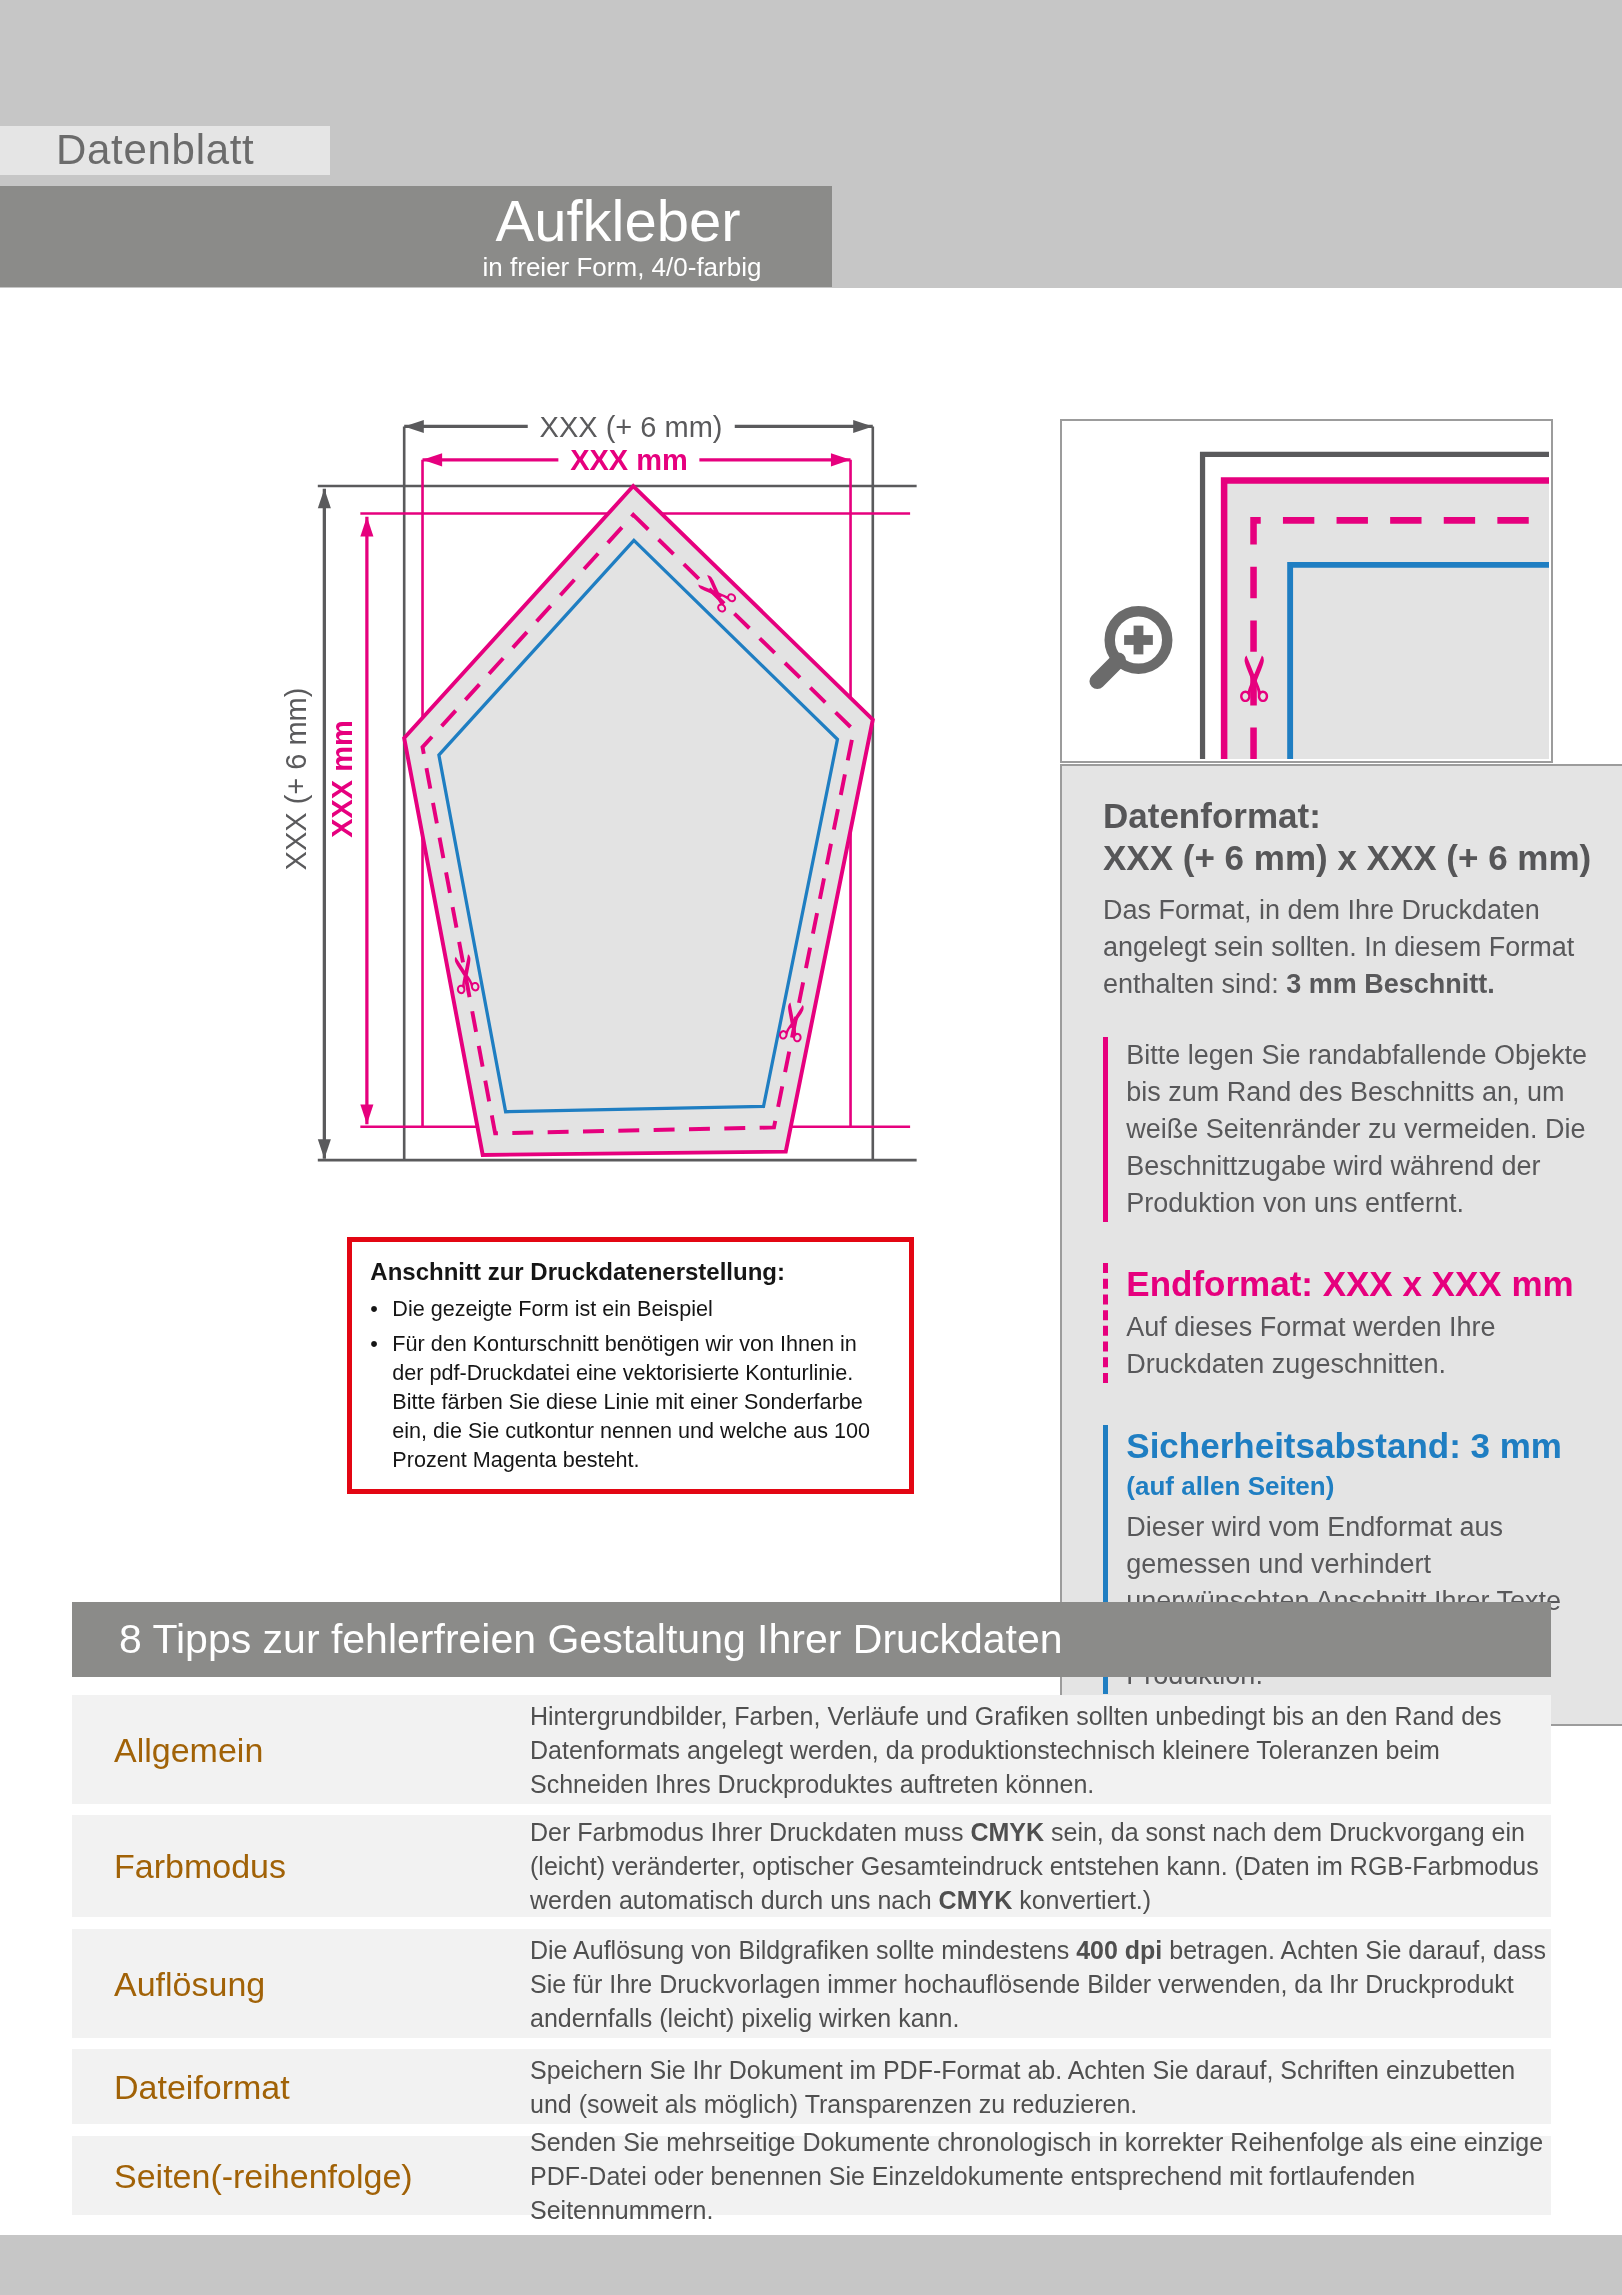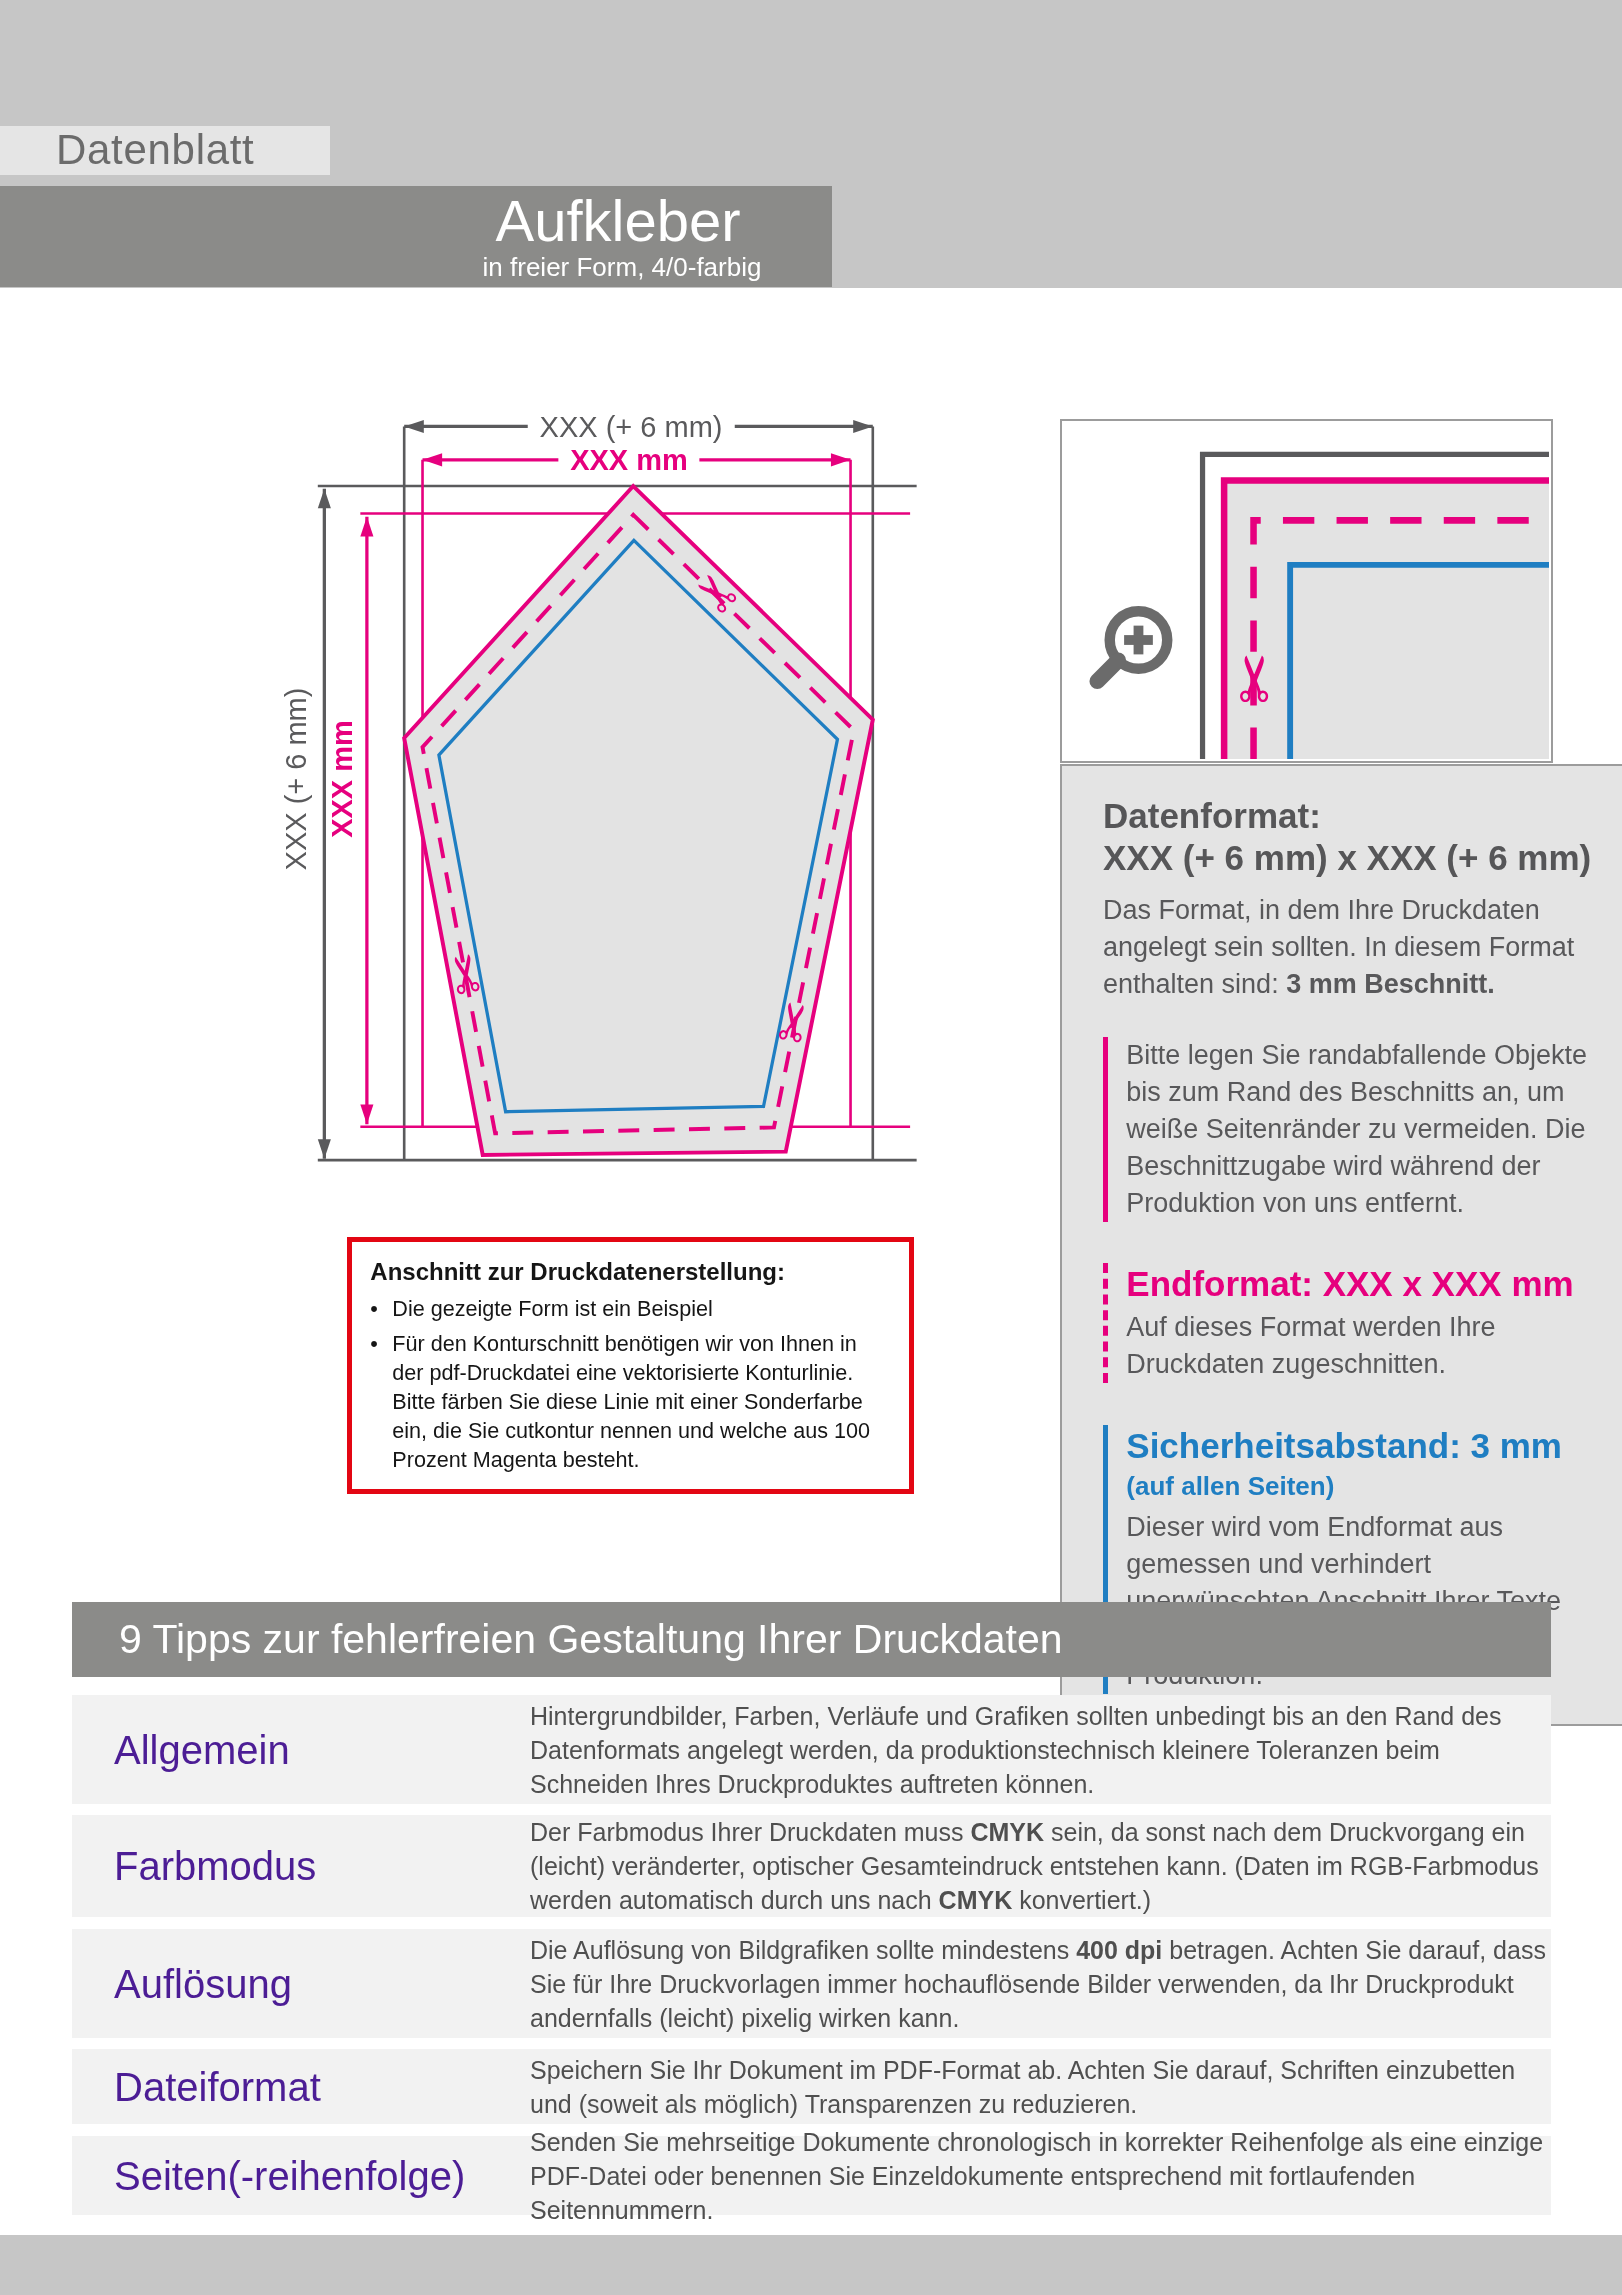--- a/index.html
+++ b/index.html
@@ -51,21 +51,21 @@
   .hint-row{display:flex;margin-top:6.5px;}
   .hint-marker{width:22px;flex:0 0 22px;font-size:21.6px;line-height:29px;}
   .hint-text{font-size:21.6px;line-height:29px;}
 
   
   #tips-band{left:72px;top:1602px;width:1479px;height:75px;background:#8b8b89;
              display:flex;align-items:center;}
   #tips-band span{margin-left:47px;font-size:41px;color:#ffffff;}
   .tip-row{left:72px;width:1479px;background:#f2f2f2;}
   .tip-label{position:absolute;left:42px;top:50%;transform:translateY(-50%);
-             font-size:40px;color:#4c1d95;white-space:nowrap;}
+             font-size:34px;color:#a16207;white-space:nowrap;}
   .tip-text{position:absolute;left:458px;top:50%;transform:translateY(-50%);
             width:1021px;font-size:25px;line-height:34px;color:#4f4f4f;}
   #tip-row-0{top:1695px;height:109px;}
   #tip-row-1{top:1815px;height:102px;}
   #tip-row-2{top:1929px;height:109px;}
   #tip-row-3{top:2049px;height:75px;}
   #tip-row-4{top:2136px;height:79px;}
 
   #footer-band{left:0;top:2235px;width:1623px;height:61px;background:#c6c6c6;}
 
@@ -180,21 +180,21 @@
       <span class="hint-marker">•</span>
       <span class="hint-text">Die gezeigte Form ist ein Beispiel</span>
     </div>
     <div class="hint-row">
       <span class="hint-marker">•</span>
       <span class="hint-text">Für den Konturschnitt benötigen wir von Ihnen in der pdf-Druckdatei eine vektorisierte Konturlinie. Bitte färben Sie diese Linie mit einer Sonderfarbe ein, die Sie cutkontur nennen und welche aus 100 Prozent Magenta besteht.</span>
     </div>
   </div>
 
   <div class="abs" id="tips-band">
-    <span>9 Tipps zur fehlerfreien Gestaltung Ihrer Druckdaten</span>
+    <span>8 Tipps zur fehlerfreien Gestaltung Ihrer Druckdaten</span>
   </div>
 
   <div class="abs tip-row" id="tip-row-0">
     <div class="tip-label">Allgemein</div>
     <div class="tip-text">Hintergrundbilder, Farben, Verläufe und Grafiken sollten unbedingt bis an den Rand des Datenformats angelegt werden, da produktionstechnisch kleinere Toleranzen beim Schneiden Ihres Druckproduktes auftreten können.</div>
   </div>
   <div class="abs tip-row" id="tip-row-1">
     <div class="tip-label">Farbmodus</div>
     <div class="tip-text">Der Farbmodus Ihrer Druckdaten muss <b>CMYK</b> sein, da sonst nach dem Druckvorgang ein (leicht) veränderter, optischer Gesamteindruck entstehen kann. (Daten im RGB-Farbmodus werden automatisch durch uns nach <b>CMYK</b> konvertiert.)</div>
   </div>

